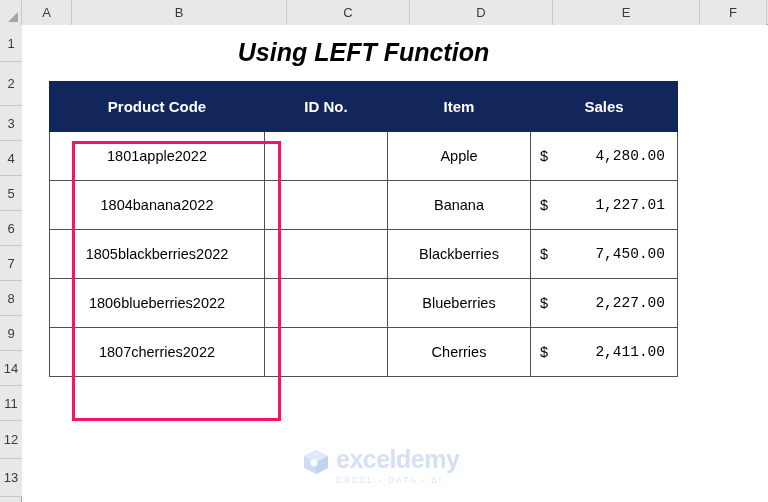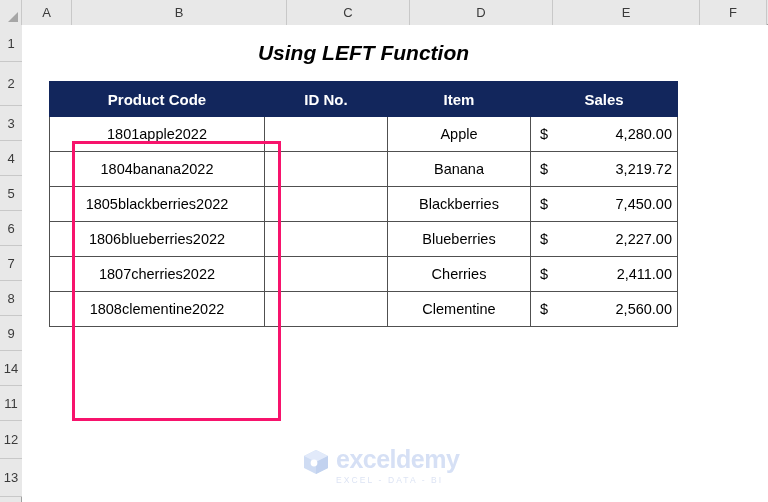--- a/index.html
+++ b/index.html
@@ -48,56 +48,56 @@
     font-size:13px; color:#3b3b3b;
   }
 
   
   .grid-body{ position:absolute; top:25px; left:23px; width:745px; height:477px; background:#ffffff; }
 
   
   .sheet-title{
     position:absolute; left:49px; top:34px; width:629px; height:37px;
     display:flex; align-items:center; justify-content:center;
-    font-size:21px; font-weight:bold; font-style:italic; color:#000000;
+    font-size:25px; font-weight:bold; font-style:italic; color:#000000;
     white-space:nowrap;
   }
 
   
   .data-table{
     position:absolute; left:49px; top:81px;
     border-collapse:collapse;
     table-layout:fixed;
   }
   .data-table th, .data-table td{
     border:1px solid #505050;
     height:35px;
     font-size:14.5px;
     color:#000000;
     text-align:center;
     vertical-align:middle;
     background:#ffffff;
-    padding:8px;
+    padding:16px;
   }
   .data-table th{
     background:#12265c;
     color:#ffffff;
     font-weight:bold;
     font-size:15px;
     border:1px solid #12265c;
     border-bottom:1px solid #12265c;
   }
   .col-code { width:215px; }
   .col-id   { width:123px; }
   .col-item { width:143px; }
   .col-sales{ width:147px; }
 
   .sales-cell{ position:relative; }
   .sales-sym{ position:absolute; left:9px; top:50%; transform:translateY(-50%); }
-  .sales-amt{ position:absolute; right:5px; top:50%; transform:translateY(-50%); }
+  .sales-amt{ position:absolute; right:12px; top:50%; transform:translateY(-50%);font-family:Liberation Mono, monospace; }
 
   
   .selection-outline{
     position:absolute;
     left:72px; top:141px; width:209px; height:280px;
     border:3px solid #f7136c;
     pointer-events:none;
     background:transparent;
     z-index:5;
   }
@@ -180,21 +180,21 @@
           <span class="sales-sym">$</span>
           <span class="sales-amt">4,280.00</span>
         </td>
       </tr>
       <tr>
         <td>1804banana2022</td>
         <td></td>
         <td>Banana</td>
         <td class="sales-cell">
           <span class="sales-sym">$</span>
-          <span class="sales-amt">3,219.72</span>
+          <span class="sales-amt">1,227.01</span>
         </td>
       </tr>
       <tr>
         <td>1805blackberries2022</td>
         <td></td>
         <td>Blackberries</td>
         <td class="sales-cell">
           <span class="sales-sym">$</span>
           <span class="sales-amt">7,450.00</span>
         </td>
@@ -208,29 +208,20 @@
           <span class="sales-amt">2,227.00</span>
         </td>
       </tr>
       <tr>
         <td>1807cherries2022</td>
         <td></td>
         <td>Cherries</td>
         <td class="sales-cell">
           <span class="sales-sym">$</span>
           <span class="sales-amt">2,411.00</span>
-        </td>
-      </tr>
-      <tr>
-        <td>1808clementine2022</td>
-        <td></td>
-        <td>Clementine</td>
-        <td class="sales-cell">
-          <span class="sales-sym">$</span>
-          <span class="sales-amt">2,560.00</span>
         </td>
       </tr>
     </tbody>
   </table>
 
   <div class="selection-outline"></div>
 
   <div class="watermark">
     <div class="wm-mark">
       <svg width="26" height="26" viewBox="0 0 26 26" xmlns="http://www.w3.org/2000/svg">

